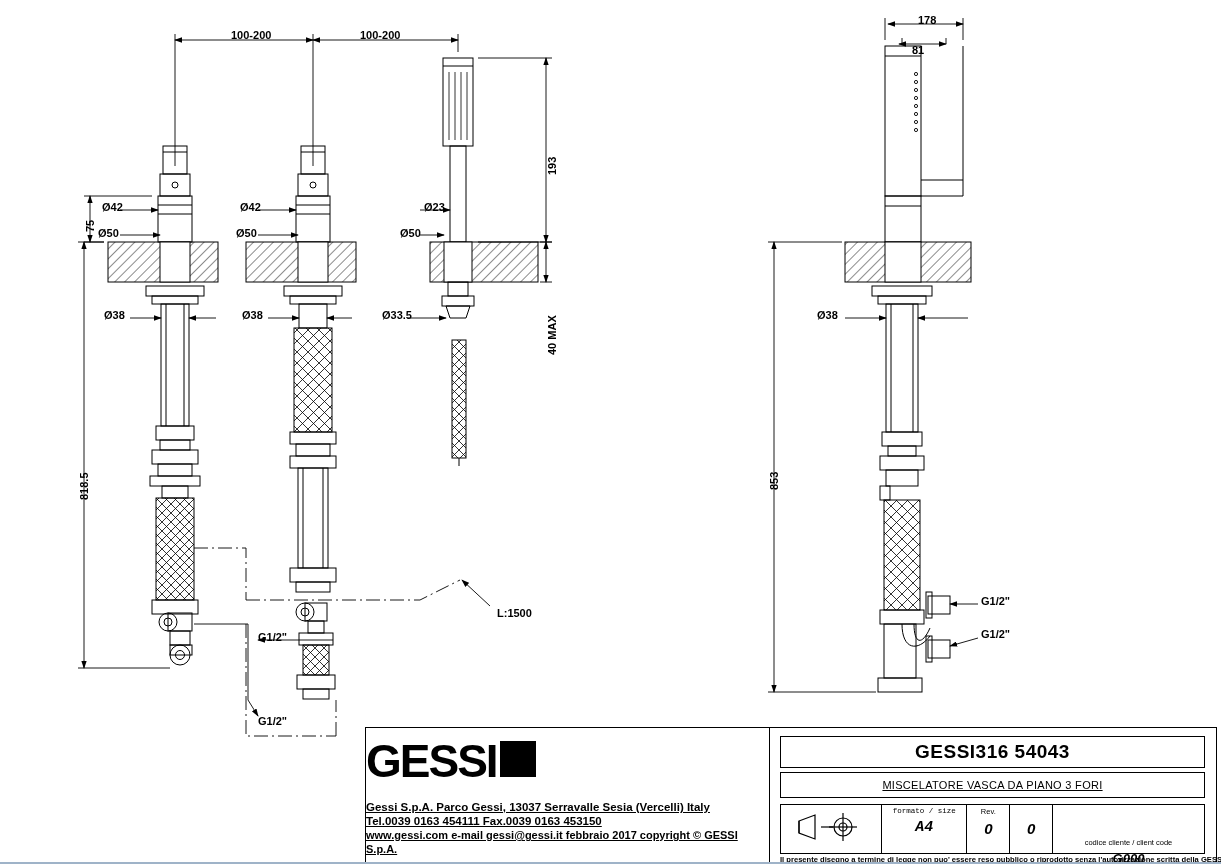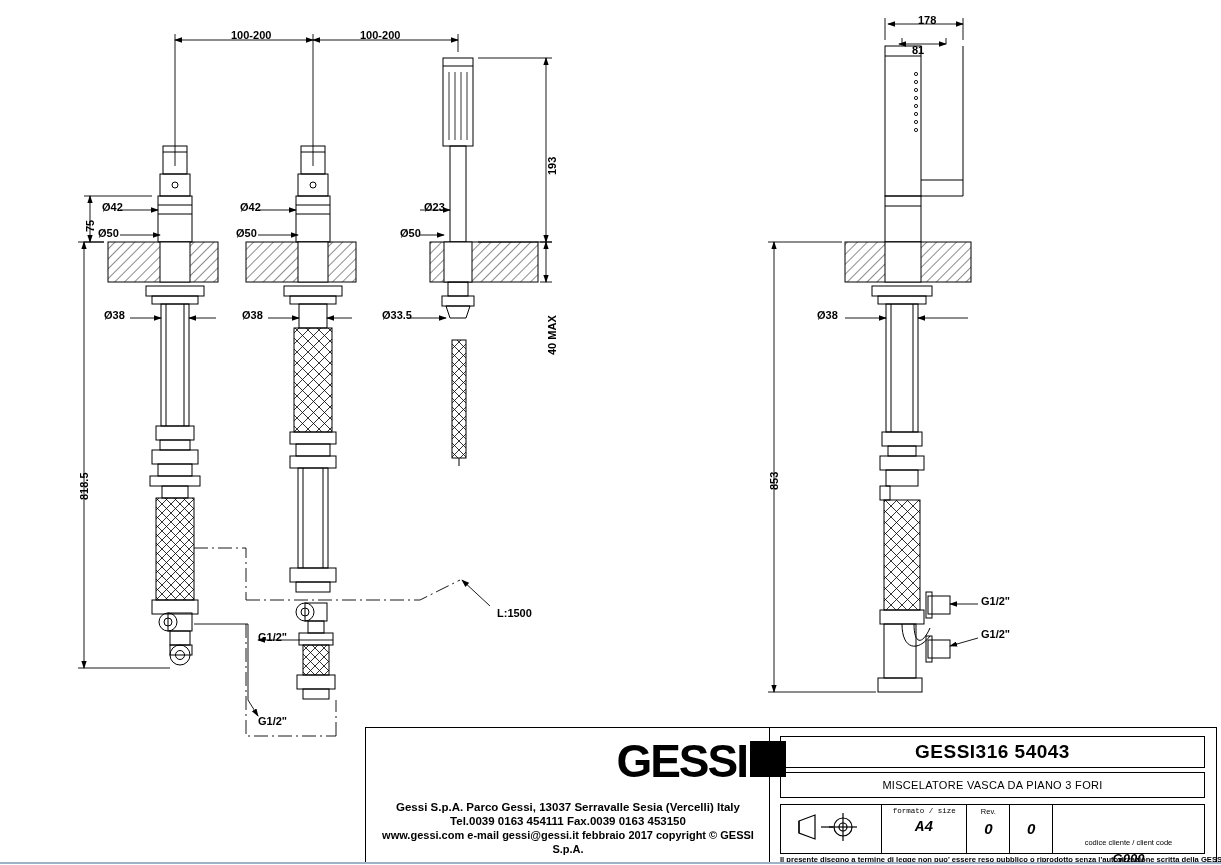--- a/index.html
+++ b/index.html
@@ -4,29 +4,29 @@
 <style>
   html,body{margin:0;padding:0;background:#ffffff;}
   body{width:1221px;height:865px;position:relative;font-family:"Liberation Sans",sans-serif;color:#000;overflow:hidden;}
   .sheet{position:absolute;left:0;top:0;width:1221px;height:865px;}
   .vert{transform:rotate(-90deg);transform-origin:left top;}
   svg{display:block;}
   
   .titleblock{position:absolute;left:365px;top:727px;width:852px;height:136px;border:1.5px solid #000;box-sizing:border-box;}
   .tb-left{position:absolute;left:0;top:0;width:404px;height:100%;border-right:1.5px solid #000;box-sizing:border-box;}
   .tb-right{position:absolute;left:404px;top:0;right:0;height:100%;}
-  .logo-wrap{position:absolute;left:16px;top:6px;width:404px;text-align:right;}
+  .logo-wrap{position:absolute;left:0;top:6px;width:404px;text-align:left;}
   .gessi-logo{font-family:"Liberation Sans",sans-serif;font-weight:bold;font-size:46px;letter-spacing:-2px;display:inline-block;vertical-align:middle;}
   .logo-square{display:inline-block;width:36px;height:36px;background:#000;vertical-align:middle;margin-left:3px;margin-bottom:4px;}
-  .addr{position:absolute;left:0;top:72px;width:404px;text-align:center;font-size:11.5px;font-weight:bold;line-height:14px;}
+  .addr{position:absolute;left:0;top:72px;width:404px;text-align:left;font-size:11.5px;font-weight:bold;line-height:14px;text-decoration:underline;}
   .addr .web{font-size:11px;}
   .code-row{position:absolute;left:10px;top:8px;width:425px;height:32px;border:1.2px solid #000;box-sizing:border-box;text-align:center;}
   .code-row span{font-size:19px;font-weight:bold;line-height:30px;letter-spacing:.5px;}
   .desc-row{position:absolute;left:10px;top:44px;width:425px;height:26px;border:1.2px solid #000;box-sizing:border-box;text-align:center;}
-  .desc-row span{font-size:11px;line-height:24px;letter-spacing:.3px;}
+  .desc-row span{font-size:11px;line-height:24px;letter-spacing:.3px;text-decoration:underline;}
   .meta{position:absolute;left:10px;top:76px;width:425px;height:50px;border:1.2px solid #000;box-sizing:border-box;display:flex;}
   .meta .cell{border-right:1.2px solid #000;box-sizing:border-box;text-align:center;position:relative;}
   .meta .cell:last-child{border-right:0;}
   .meta .cap{font-size:7.5px;display:block;margin-top:2px;}
   .meta .val{font-size:15px;font-weight:bold;font-style:italic;display:block;margin-top:4px;}
   .meta .val.sm{font-size:13px;}
   .proj{width:108px;}
   .fmt{width:96px;font-family:Liberation Mono, monospace;}
   .rev{width:48px;}
   .clt{width:170px;margin-top:31px;}

